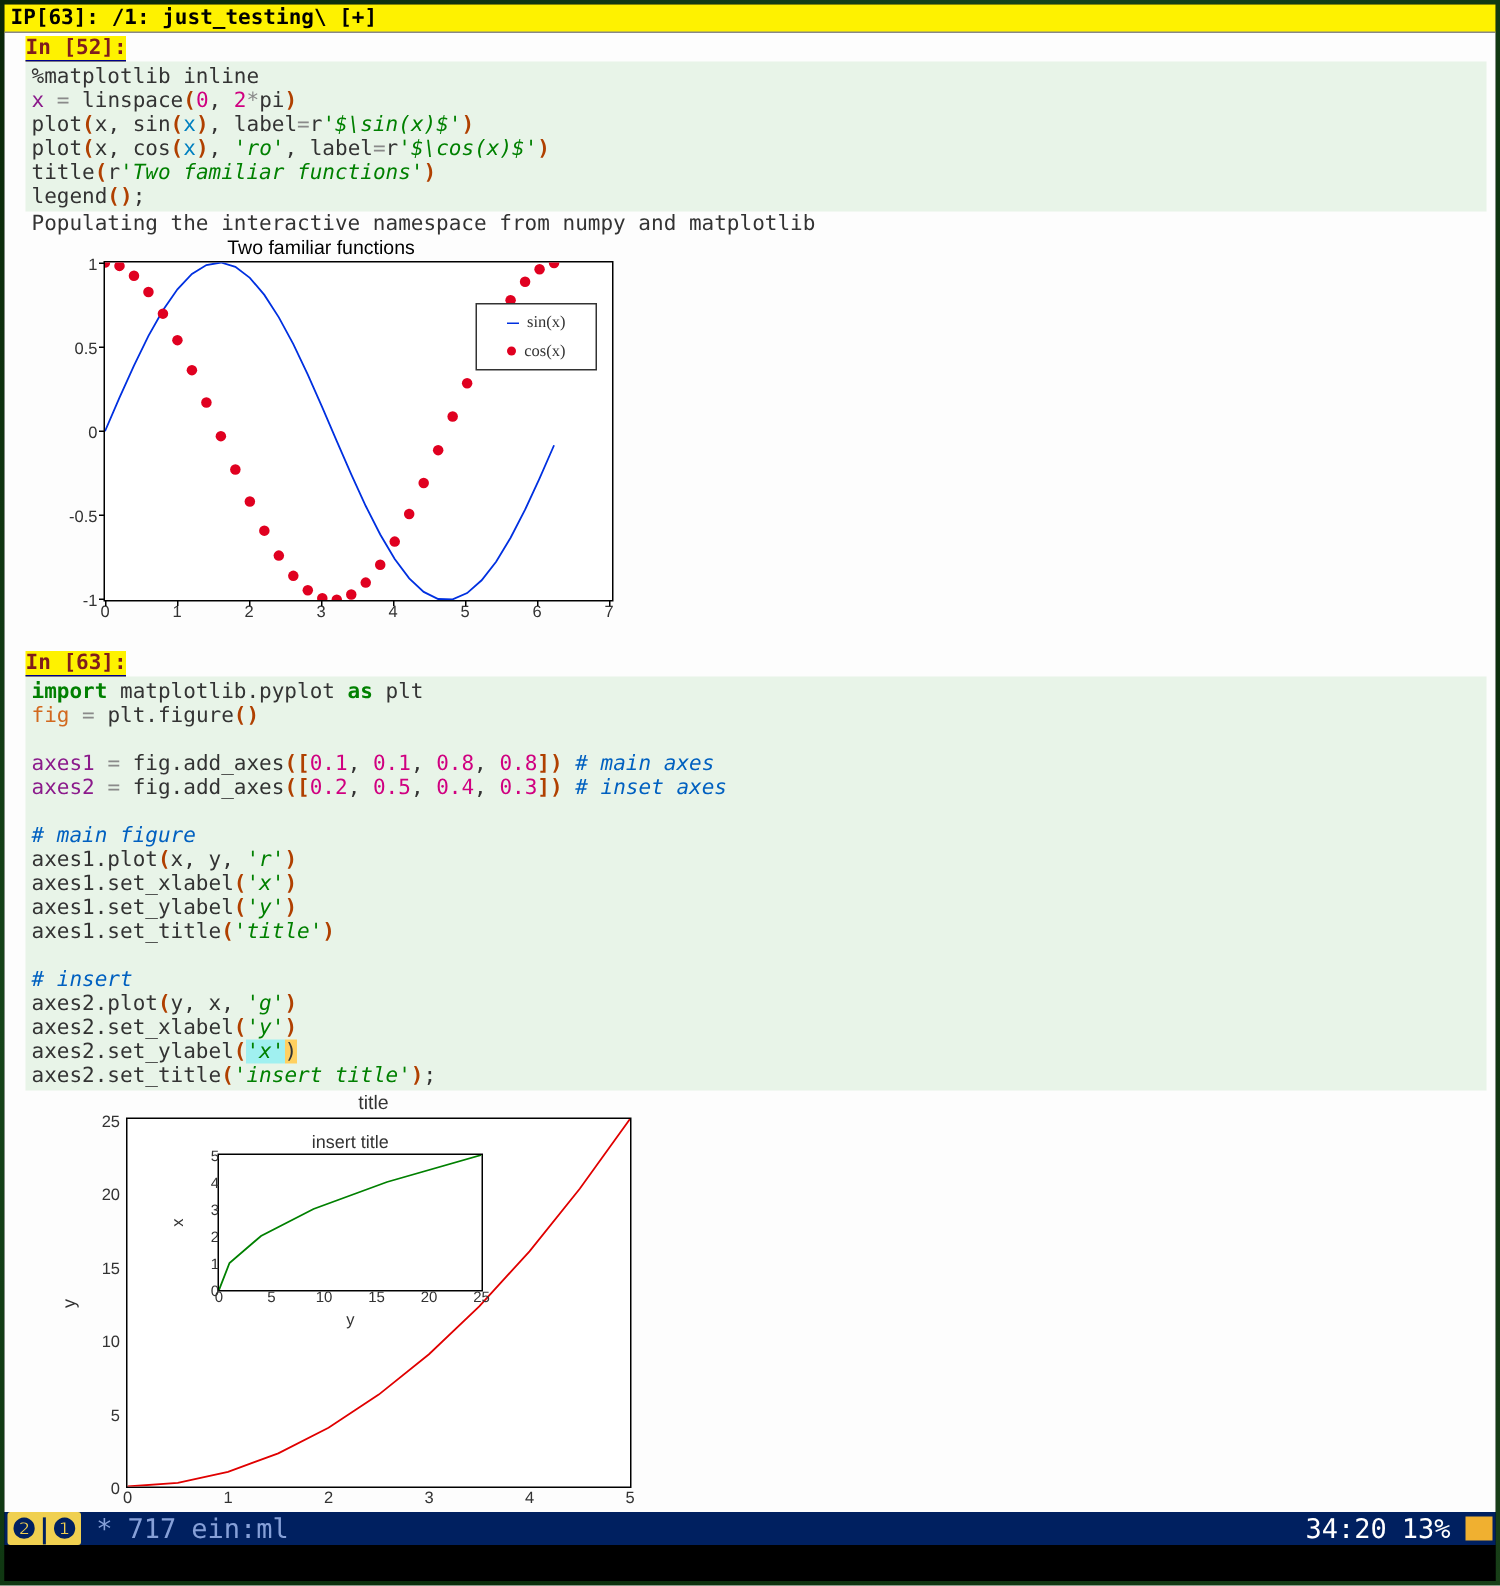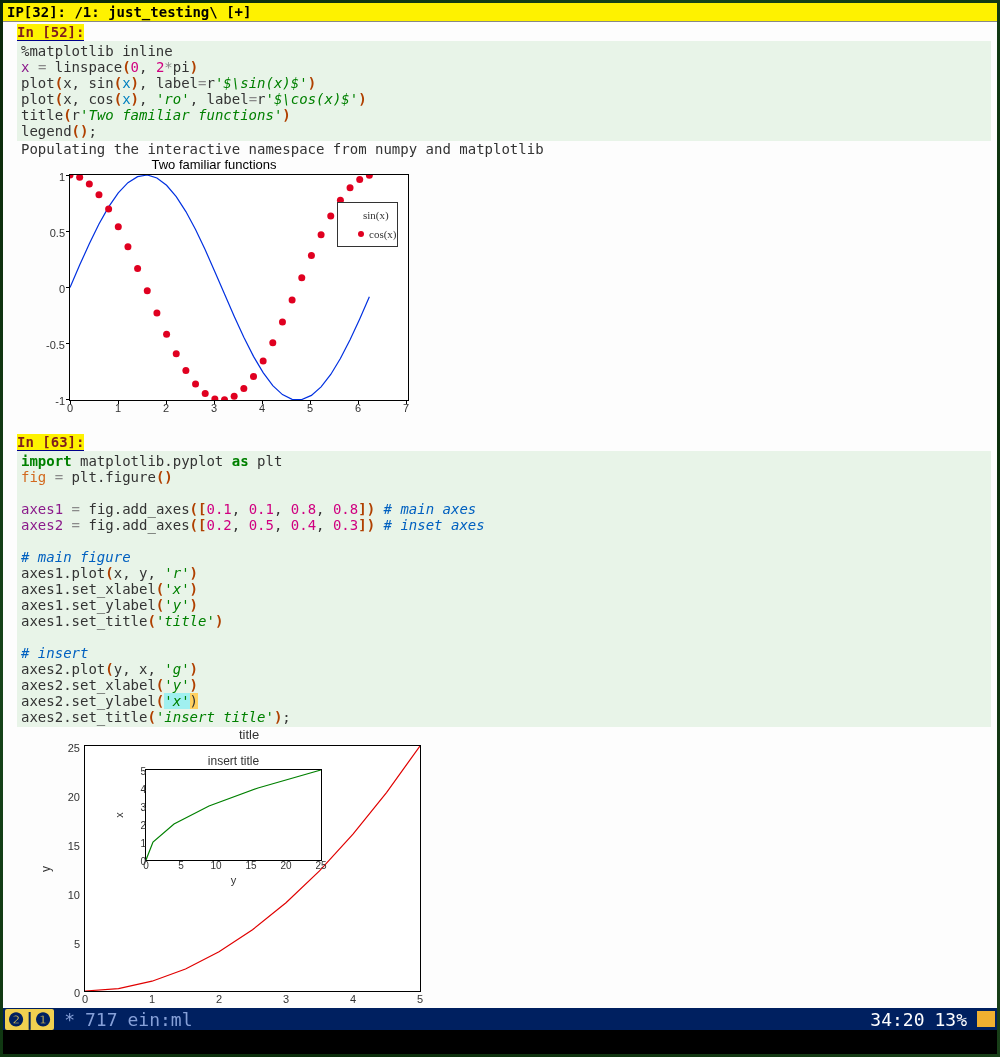--- a/index.html
+++ b/index.html
@@ -104,21 +104,21 @@
   .chart1-axes {
     position: absolute;
     top: 17px; left: 50px;
     width: 338px; height: 225px;
     border: 1px solid #000;
     background: #fff;
   }
   .chart1-legend {
     position: absolute;
     top: 27px; right: 10px;
-    width: 61px; height: 45px;
+    width: 81px; height: 45px;
     border: 1px solid #333;
     background: #fff;
     font-family: serif;
     font-size: 11px;
     display: flex;
     flex-direction: column;
     justify-content: space-around;
     padding: 3px 20px;
     box-sizing: border-box;
   }
@@ -229,21 +229,21 @@
     height: 24px;
     background: #000;
   }
 </style>
 </head>
 <body>
 
 <div class="bg-leaves"></div>
 
 <div class="editor">
-  <div class="title-tab">IP[32]: /1: just_testing\ [+]</div>
+  <div class="title-tab">IP[63]: /1: just_testing\ [+]</div>
 
   <div class="content">
     <span class="in-prompt" style="margin-left:8px;">In [52]:</span>
     <div class="code-area">%matplotlib inline
 <span class="id2">x</span> <span class="op">=</span> linspace<span class="br">(</span><span class="num">0</span>, <span class="num">2</span><span class="op">*</span>pi<span class="br">)</span>
 plot<span class="br">(</span>x, sin<span class="br">(</span><span class="id3">x</span><span class="br">)</span>, label<span class="op">=</span>r<span class="str">'$\sin(x)$'</span><span class="br">)</span>
 plot<span class="br">(</span>x, cos<span class="br">(</span><span class="id3">x</span><span class="br">)</span>, <span class="str">'ro'</span>, label<span class="op">=</span>r<span class="str">'$\cos(x)$'</span><span class="br">)</span>
 title<span class="br">(</span>r<span class="str">'Two familiar functions'</span><span class="br">)</span>
 legend<span class="br">()</span>;</div>
     <div class="output-text">Populating the interactive namespace from numpy and matplotlib</div>

